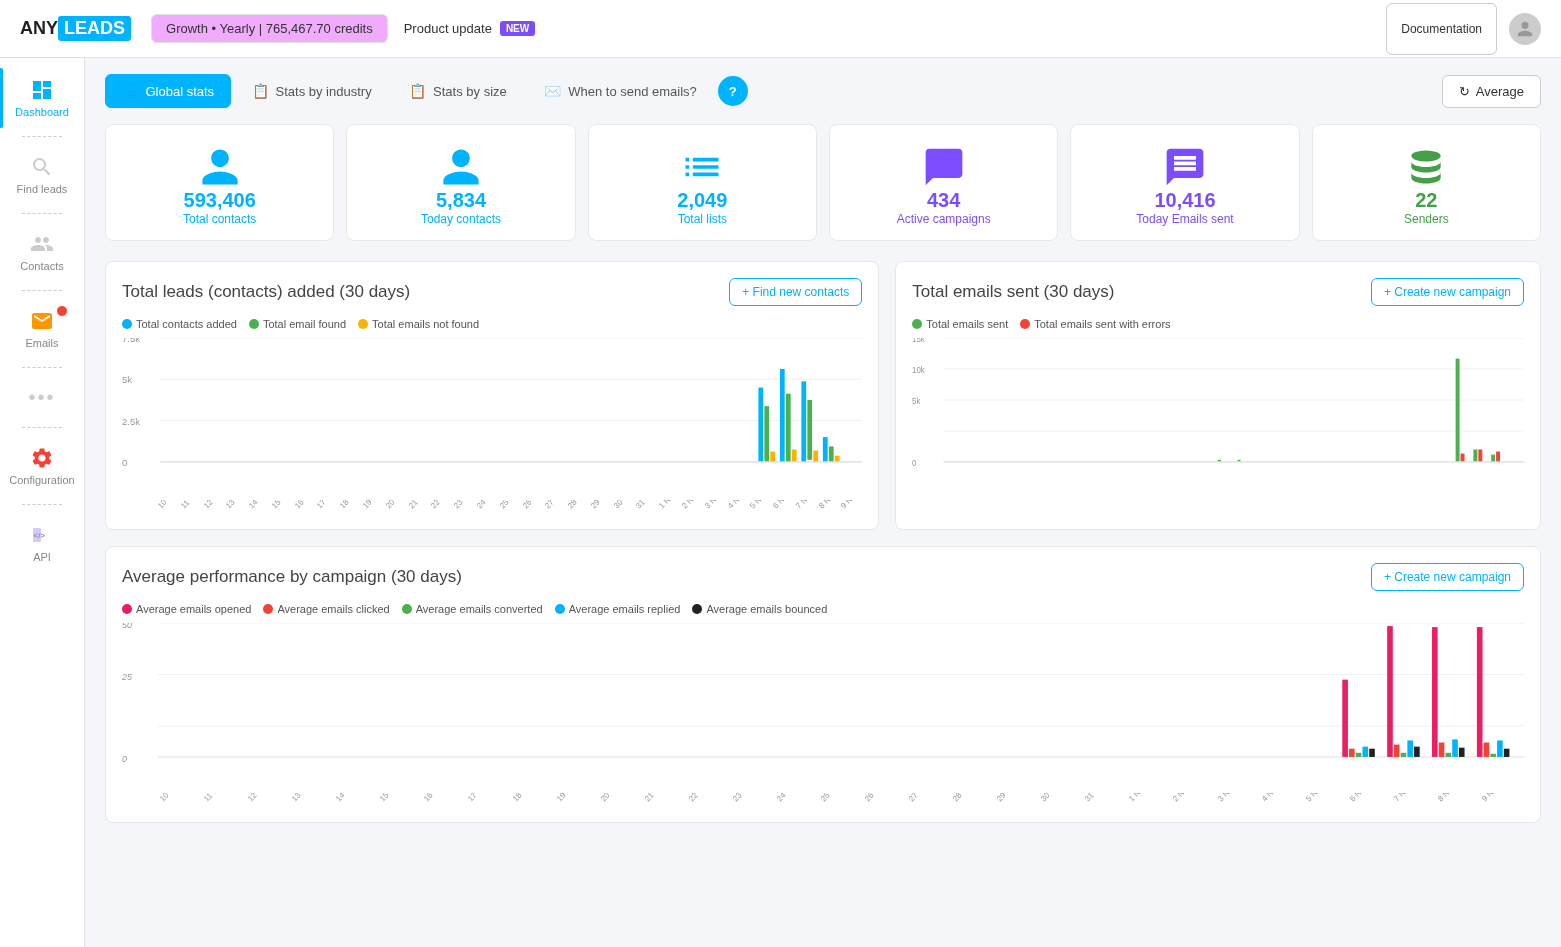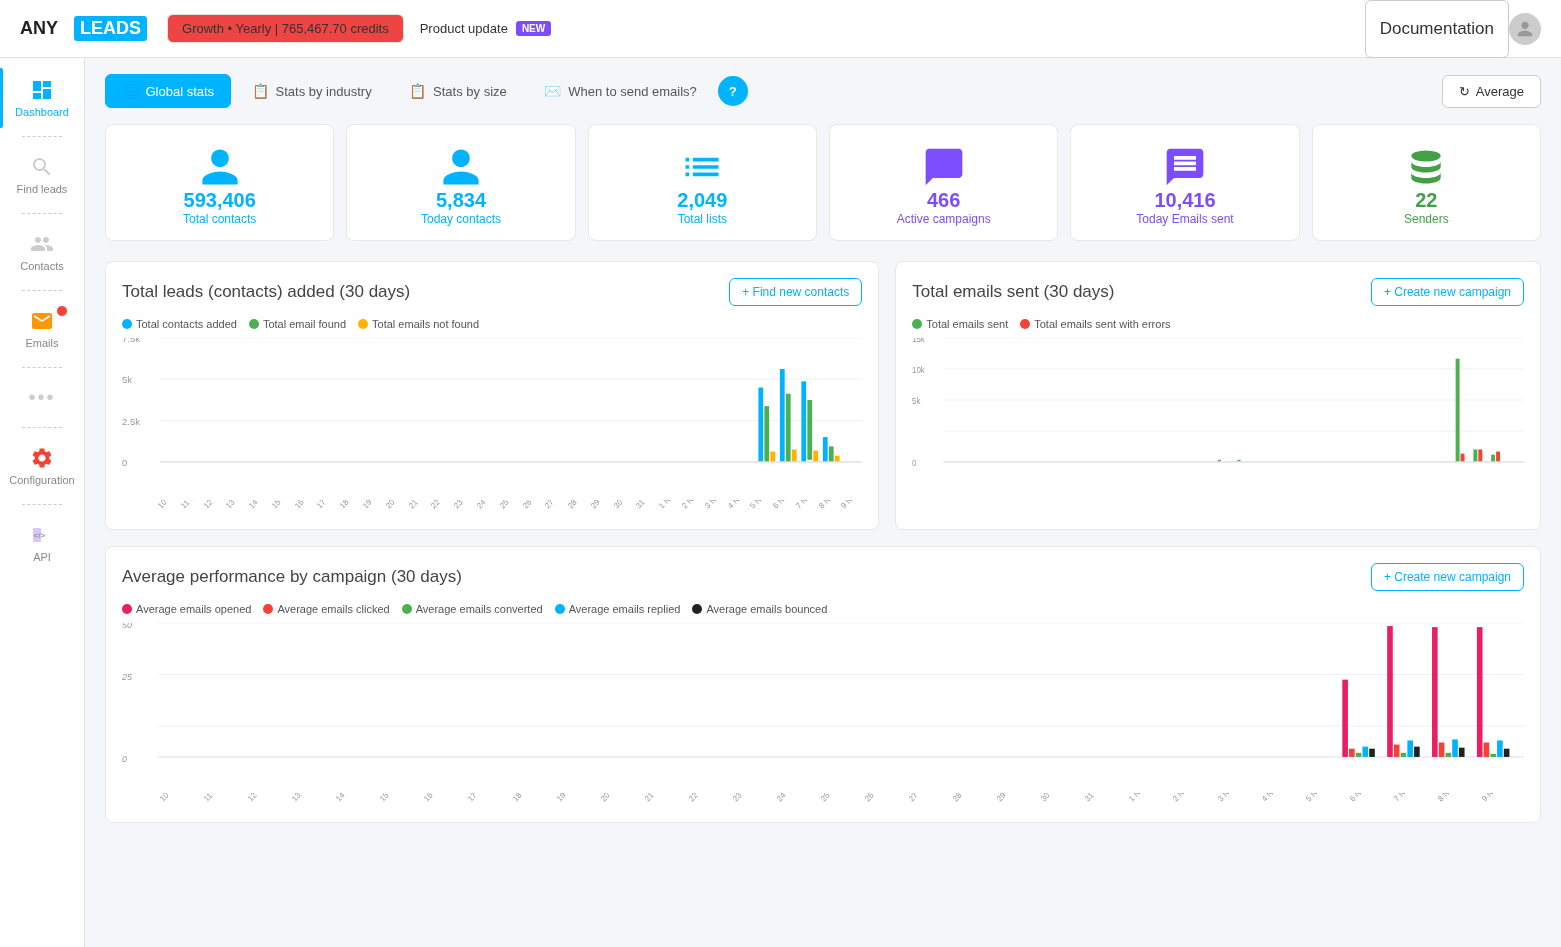--- a/index.html
+++ b/index.html
@@ -2,26 +2,26 @@
 <html><head>
   <meta charset="utf-8">
   <style>
     * { box-sizing: border-box; margin: 0; padding: 0; }
     body { font-family: -apple-system, BlinkMacSystemFont, 'Segoe UI', sans-serif; background: #f5f6fa; font-size: 13px; }
 
     
     .header { display: flex; align-items: center; background: #fff; border-bottom: 1px solid #e0e0e0; padding: 0 20px; height: 58px; }
     .logo { display: flex; align-items: center; font-weight: 900; font-size: 18px; margin-right: 20px; }
     .logo-any { color: #222; }
-    .logo-leads { background: #00b3ff; color: #fff; padding: 2px 6px; border-radius: 3px; margin-left: 16px; }
-    .header-plan { background: #ef4444; border: 1px solid #e0e0e0; border-radius: 6px; padding: 6px 14px; font-size: 13px; color: #333; margin-right: 16px; }
+    .logo-leads { background: #00b3ff; color: #fff; padding: 2px 6px; border-radius: 3px; }
+    .header-plan { background: #f0abfc; border: 1px solid #e0e0e0; border-radius: 6px; padding: 6px 14px; font-size: 13px; color: #333; margin-right: 16px; }
     .header-product { display: flex; align-items: center; gap: 8px; font-size: 13px; color: #333; }
     .badge-new { background: #7c4dff; color: #fff; font-size: 10px; font-weight: 700; padding: 2px 6px; border-radius: 3px; }
     .header-spacer { flex: 1; }
-    .header-doc { border: 1px solid #ccc; border-radius: 6px; padding: 18px 14px; font-size: 17px; color: #333; cursor: pointer; }
+    .header-doc { border: 1px solid #ccc; border-radius: 6px; padding: 18px 14px; font-size: 12px; color: #333; cursor: pointer; margin-right: 12px; }
     .header-avatar { width: 32px; height: 32px; border-radius: 50%; background: #ccc; display: flex; align-items: center; justify-content: center; cursor: pointer; }
 
     
     .layout { display: flex; height: calc(100vh - 58px); }
 
     
     .sidebar { width: 85px; background: #fff; border-right: 1px solid #e0e0e0; display: flex; flex-direction: column; align-items: center; padding-top: 10px; gap: 4px; }
     .sidebar-item { display: flex; flex-direction: column; align-items: center; padding: 10px 0; width: 100%; cursor: pointer; gap: 4px; color: #888; font-size: 11px; position: relative; }
     .sidebar-item.active { color: #00b3ff; }
     .sidebar-item.active::left-border { content: ''; position: absolute; left: 0; top: 0; bottom: 0; width: 3px; background: #00b3ff; }
@@ -187,21 +187,21 @@
             <path d="M3 13h2v-2H3v2zm0 4h2v-2H3v2zm0-8h2V7H3v2zm4 4h14v-2H7v2zm0 4h14v-2H7v2zM7 7v2h14V7H7z"></path>
           </svg>
         <div class="stat-value">2,049</div>
         <div class="stat-label">Total lists</div>
       </div>
 
       <div class="stat-card">
         <svg width="44" height="44" viewBox="0 0 24 24" fill="#7c4dff">
             <path d="M20 2H4c-1.1 0-2 .9-2 2v18l4-4h14c1.1 0 2-.9 2-2V4c0-1.1-.9-2-2-2z"></path>
           </svg>
-        <div class="stat-value" style="color:#7c4dff;">466</div>
+        <div class="stat-value" style="color:#7c4dff;">434</div>
         <div class="stat-label" style="color:#7c4dff;">Active campaigns</div>
       </div>
 
       <div class="stat-card">
         <svg width="44" height="44" viewBox="0 0 24 24" fill="#7c4dff">
             <path d="M20 2H4c-1.1 0-2 .9-2 2v18l4-4h14c1.1 0 2-.9 2-2V4c0-1.1-.9-2-2-2zm-2 12H6v-2h12v2zm0-3H6V9h12v2zm0-3H6V6h12v2z"></path>
           </svg>
         <div class="stat-value" style="color:#7c4dff;text-align:center;">10,416</div>
         <div class="stat-label" style="color:#7c4dff;">Today Emails sent</div>
       </div>

